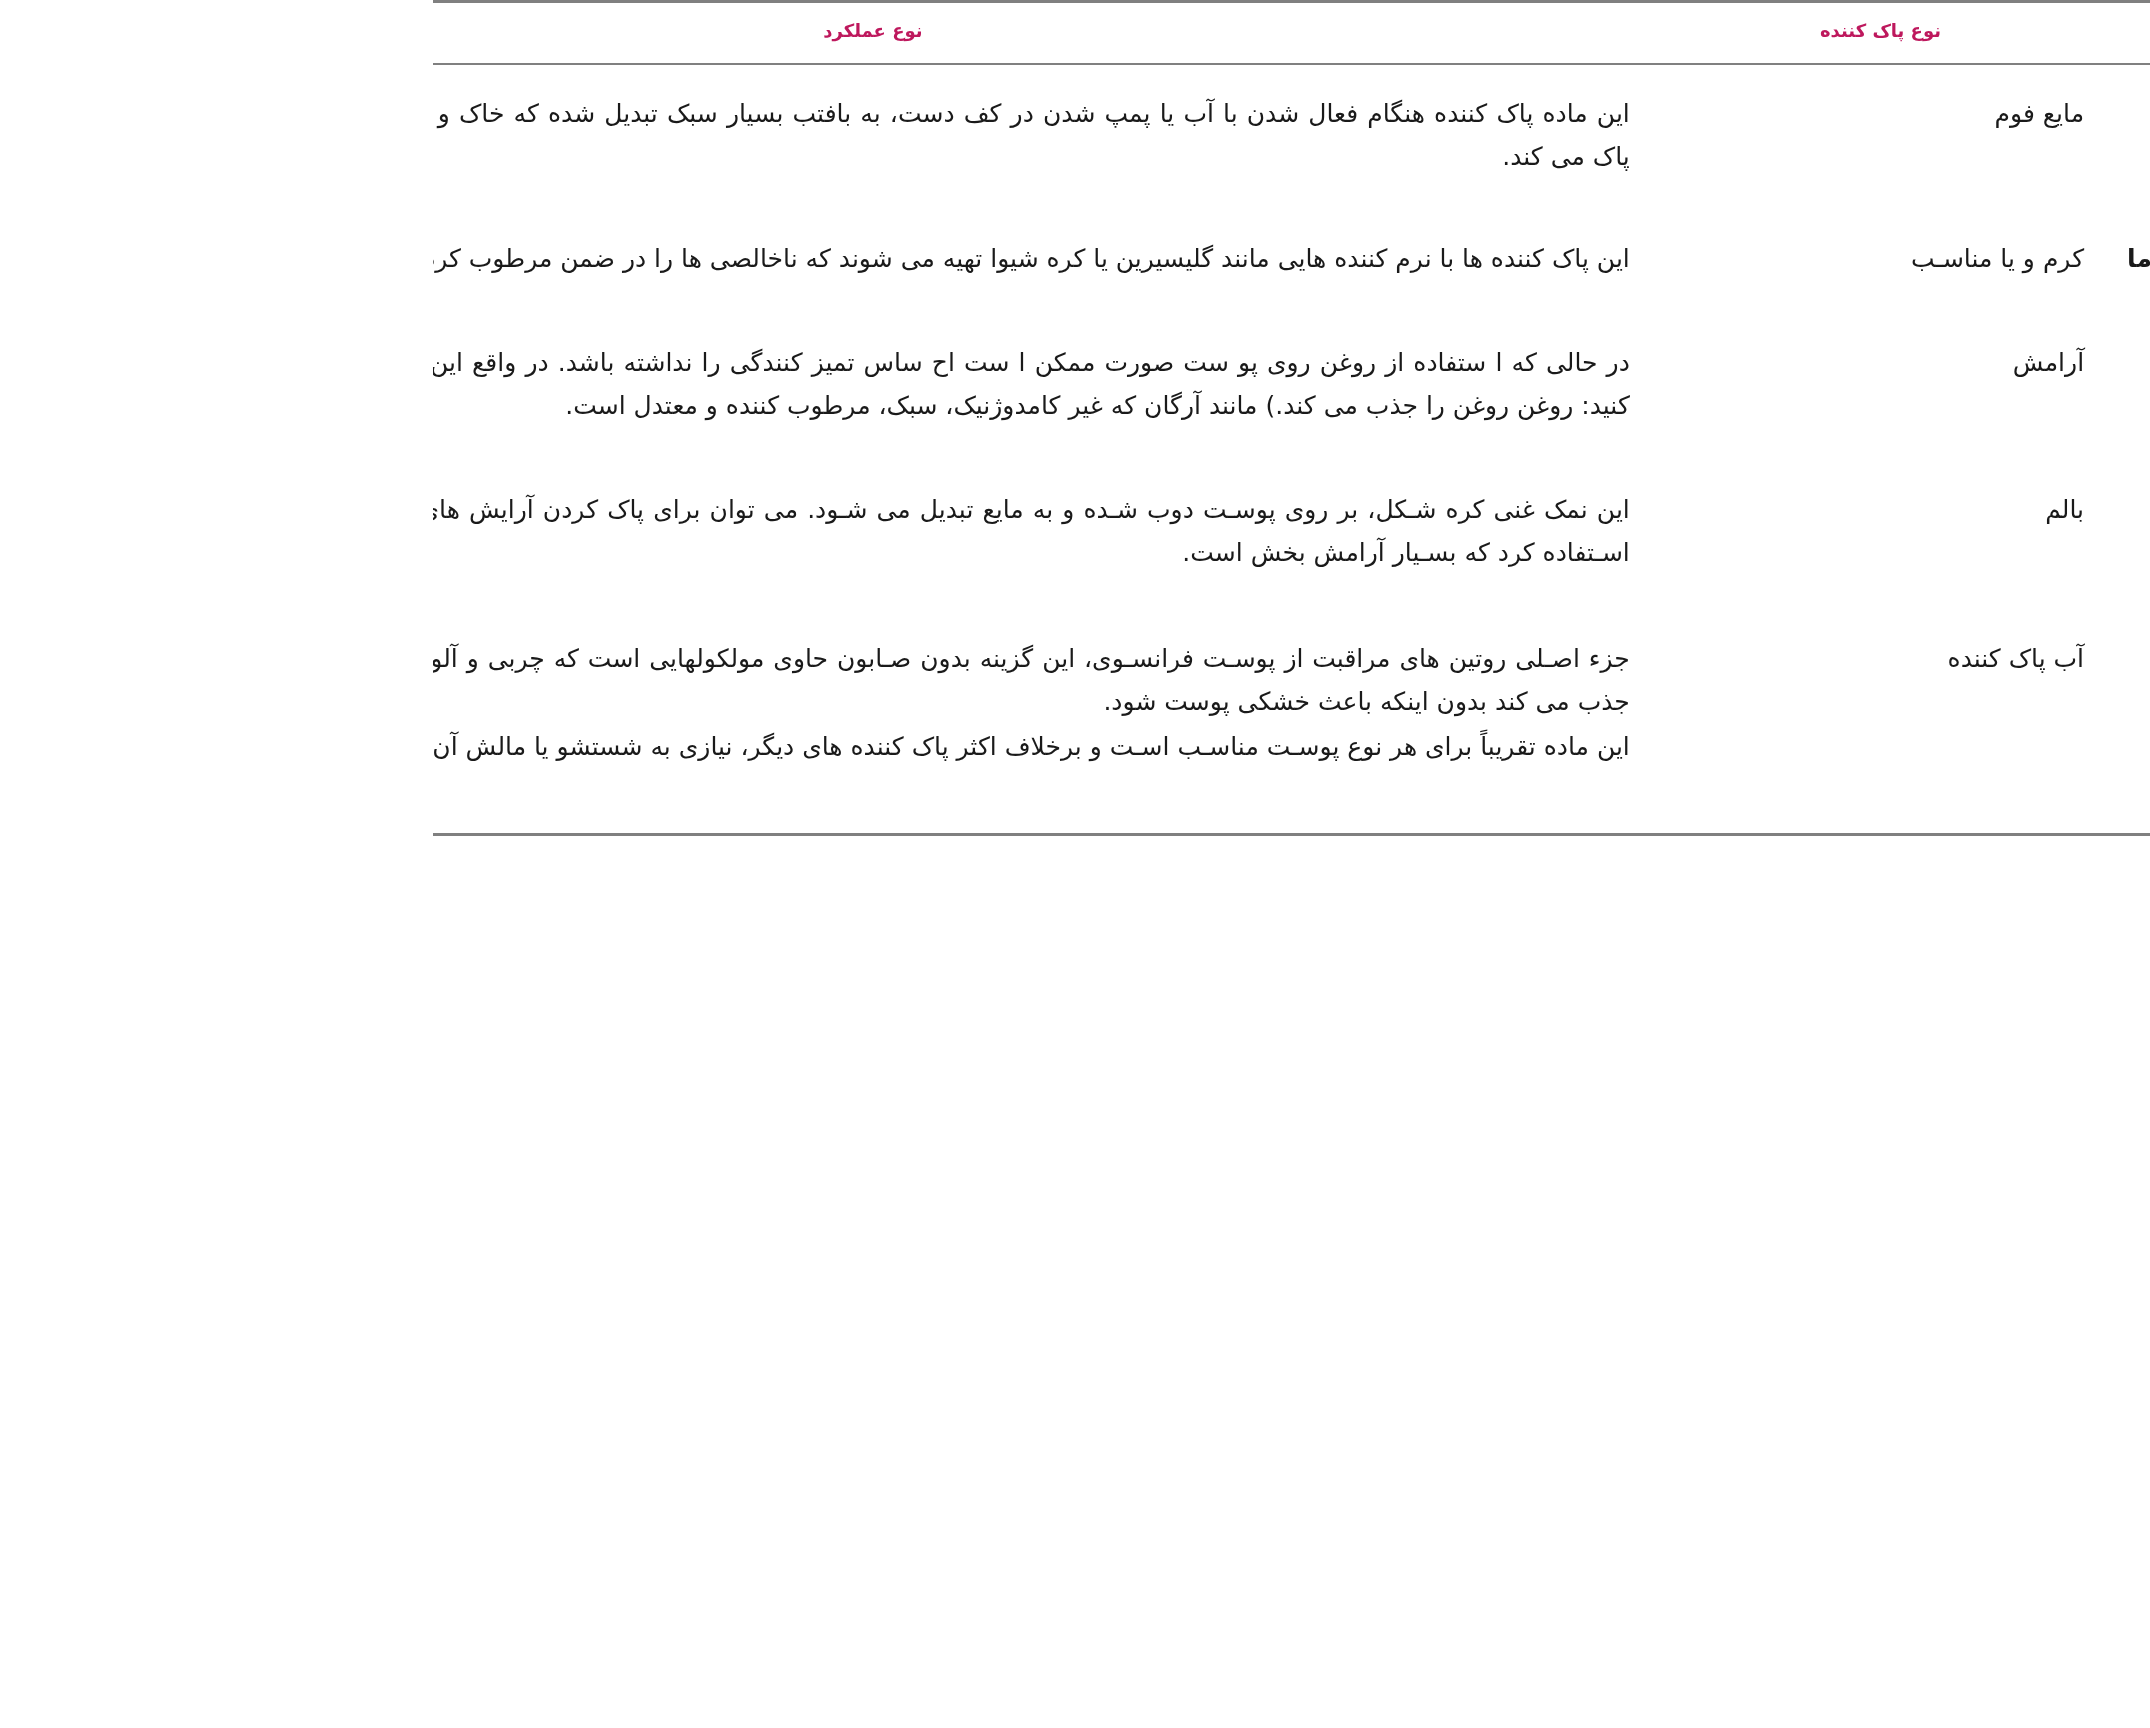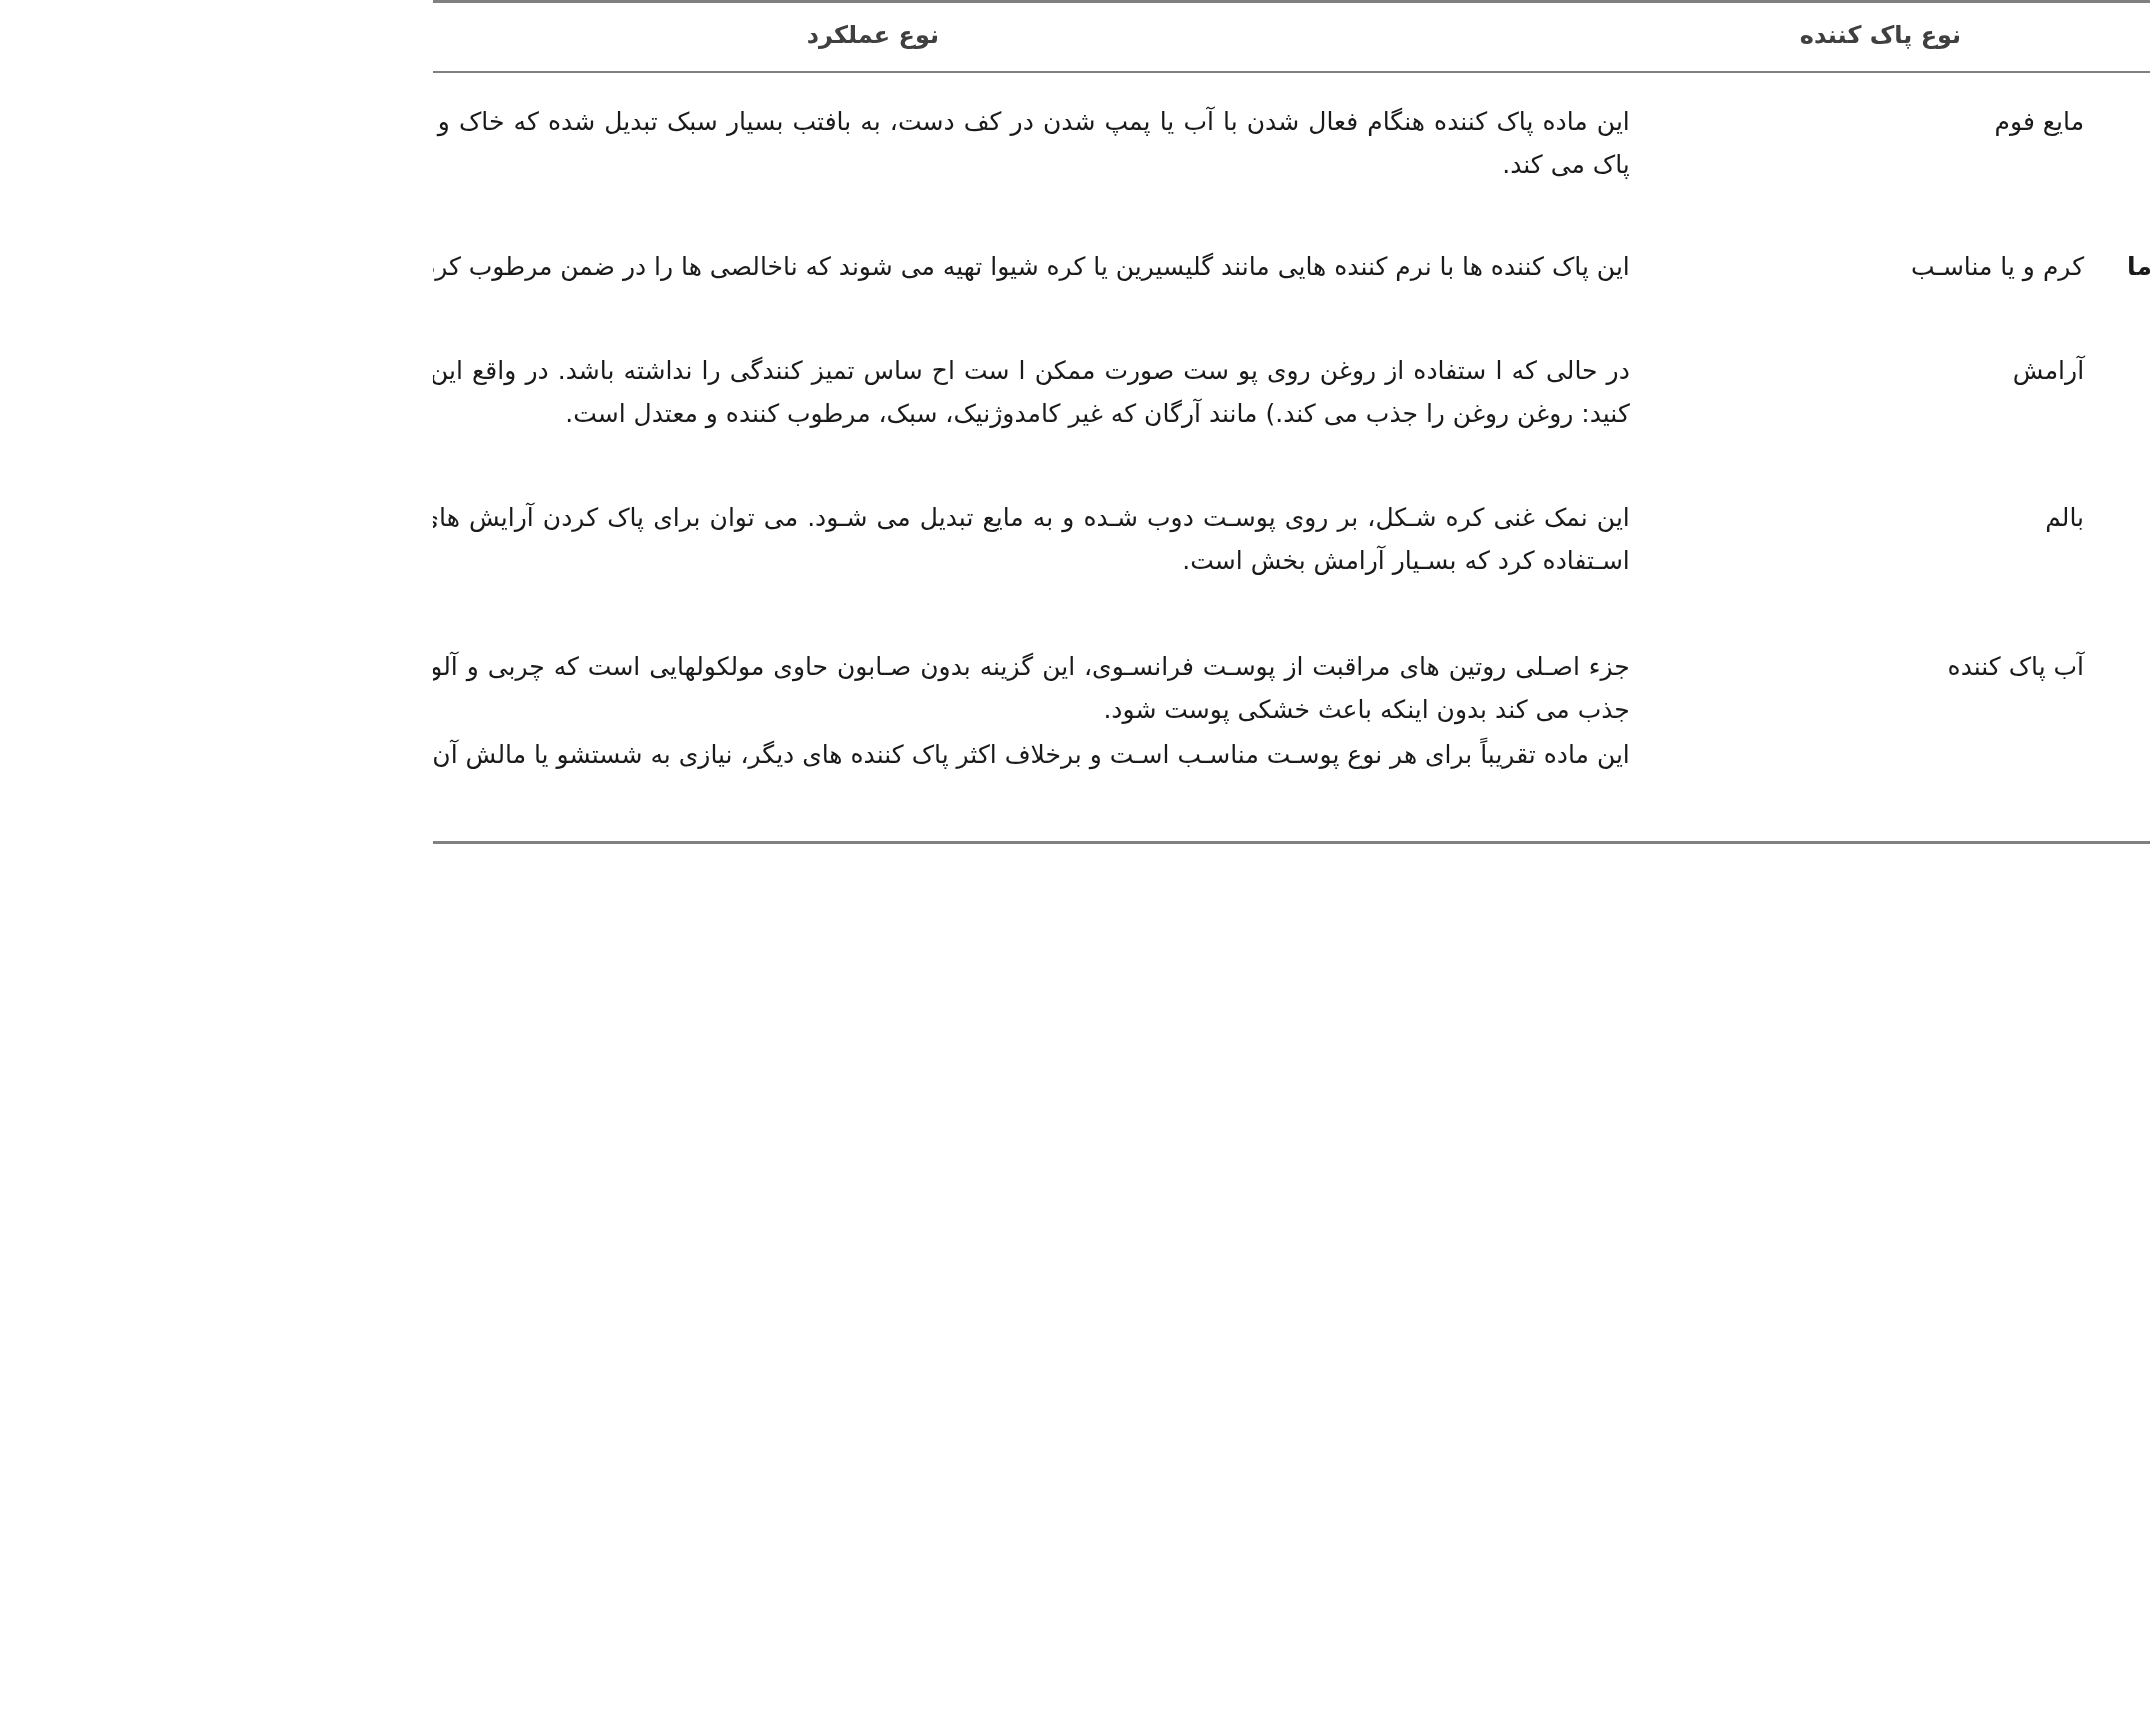--- a/index.html
+++ b/index.html
@@ -45,25 +45,25 @@
     border-top: 3px solid #808080;
     border-bottom: 2.2px solid #808080;
   }
   table.data-table tbody tr.last-row {
     border-bottom: 3px solid #808080;
   }
 
   
   th.col-head {
     font-weight: bold;
-    font-size: 24px;
+    font-size: 18px;
     line-height: 1.35;
     padding: 15.5px 17px 20px 17px;
     vertical-align: middle;
-    color: #404040;
+    color: #be185d;
     white-space: nowrap;
   }
   th.col-skin      { width: 16.5%; text-align: center; }
   th.col-cleanser  { width: 17.5%; text-align: center; }
   th.col-function  { width: 66.0%; text-align: center; }
 
   
   td.cell {
     vertical-align: top;
     font-size: 25px;

